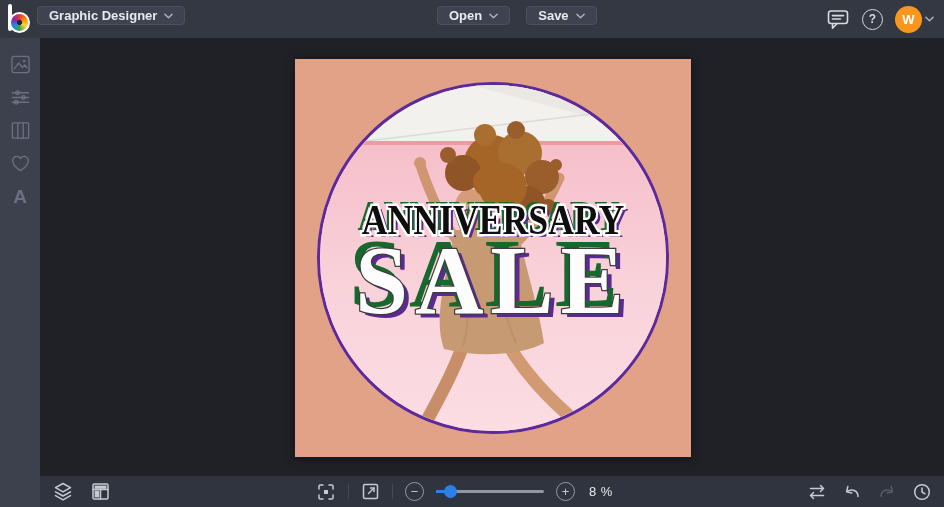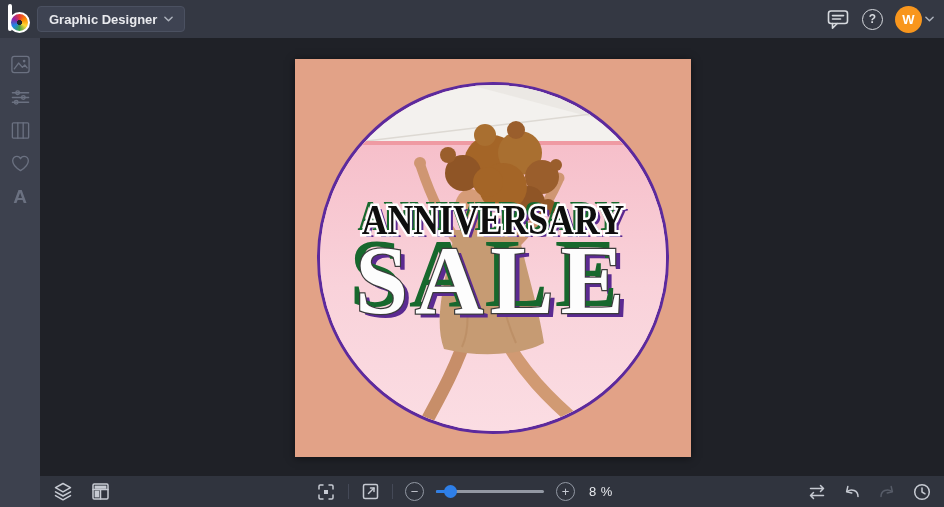--- a/index.html
+++ b/index.html
@@ -29,21 +29,21 @@
     position:absolute; left:1px; top:8px; width:21px; height:21px;
     border-radius:50%; border:2.5px solid #fff;
     background:
       radial-gradient(circle at 50% 50%, #23262d 0 2.5px, rgba(0,0,0,0) 2.6px),
       conic-gradient(#e53935,#fb8c00,#fdd835,#43a047,#1e88e5,#8e24aa,#e53935);
   }
   .bar-btn {
     display:inline-flex; align-items:center; gap:7px;
     background:#3e4352; border:1px solid #4b5161; border-radius:4px;
     color:#e9eaee; font-size:13px; font-weight:bold;
-    padding:0 11px; height:26px; cursor:pointer; white-space:nowrap;
+    padding:0 11px; height:19px; cursor:pointer; white-space:nowrap;
   }
   .mode-btn { position:absolute; left:37px; top:6px; }
   .center-btns { position:absolute; left:437px; top:6px; display:flex; gap:16px; }
   .top-right { position:absolute; right:10px; top:0; height:38px; display:flex; align-items:center; gap:12px; }
   .chev { width:9px; height:6px; }
   .chev polyline { fill:none; stroke:#aeb3bd; stroke-width:1.6; stroke-linecap:round; stroke-linejoin:round; }
   .icon-btn { background:none; border:none; cursor:pointer; display:flex; align-items:center; }
   .help-circle {
     width:21px; height:21px; border-radius:50%; border:1.6px solid #d6d9de;
     color:#d6d9de; font-size:12px; font-weight:bold;
@@ -151,20 +151,34 @@
     <span class="logo-bowl"></span>
   </div>
 
   <button class="bar-btn mode-btn">
     <span>Graphic Designer</span>
     <svg class="chev" viewBox="0 0 10 6">
         <polyline points="1,1 5,5 9,1"></polyline>
       </svg>
   </button>
 
+  <div class="center-btns">
+    <button class="bar-btn">
+      <span>Open</span>
+      <svg class="chev" viewBox="0 0 10 6">
+          <polyline points="1,1 5,5 9,1"></polyline>
+        </svg>
+    </button>
+    <button class="bar-btn">
+      <span>Save</span>
+      <svg class="chev" viewBox="0 0 10 6">
+          <polyline points="1,1 5,5 9,1"></polyline>
+        </svg>
+    </button>
+  </div>
 
   <div class="top-right">
     <button class="icon-btn">
       <svg width="24" height="23" viewBox="0 0 24 23">
         <g fill="none" stroke="#d6d9de" stroke-width="1.6" stroke-linecap="round" stroke-linejoin="round">
           <rect x="2.5" y="3" width="19" height="12.5" rx="2.5"></rect>
           <line x1="6.5" y1="7.6" x2="17.5" y2="7.6"></line>
           <line x1="6.5" y1="11" x2="14.5" y2="11"></line>
           <path d="M6.5,15.5 L6.5,20.3 L11.2,15.5"></path>
         </g>

